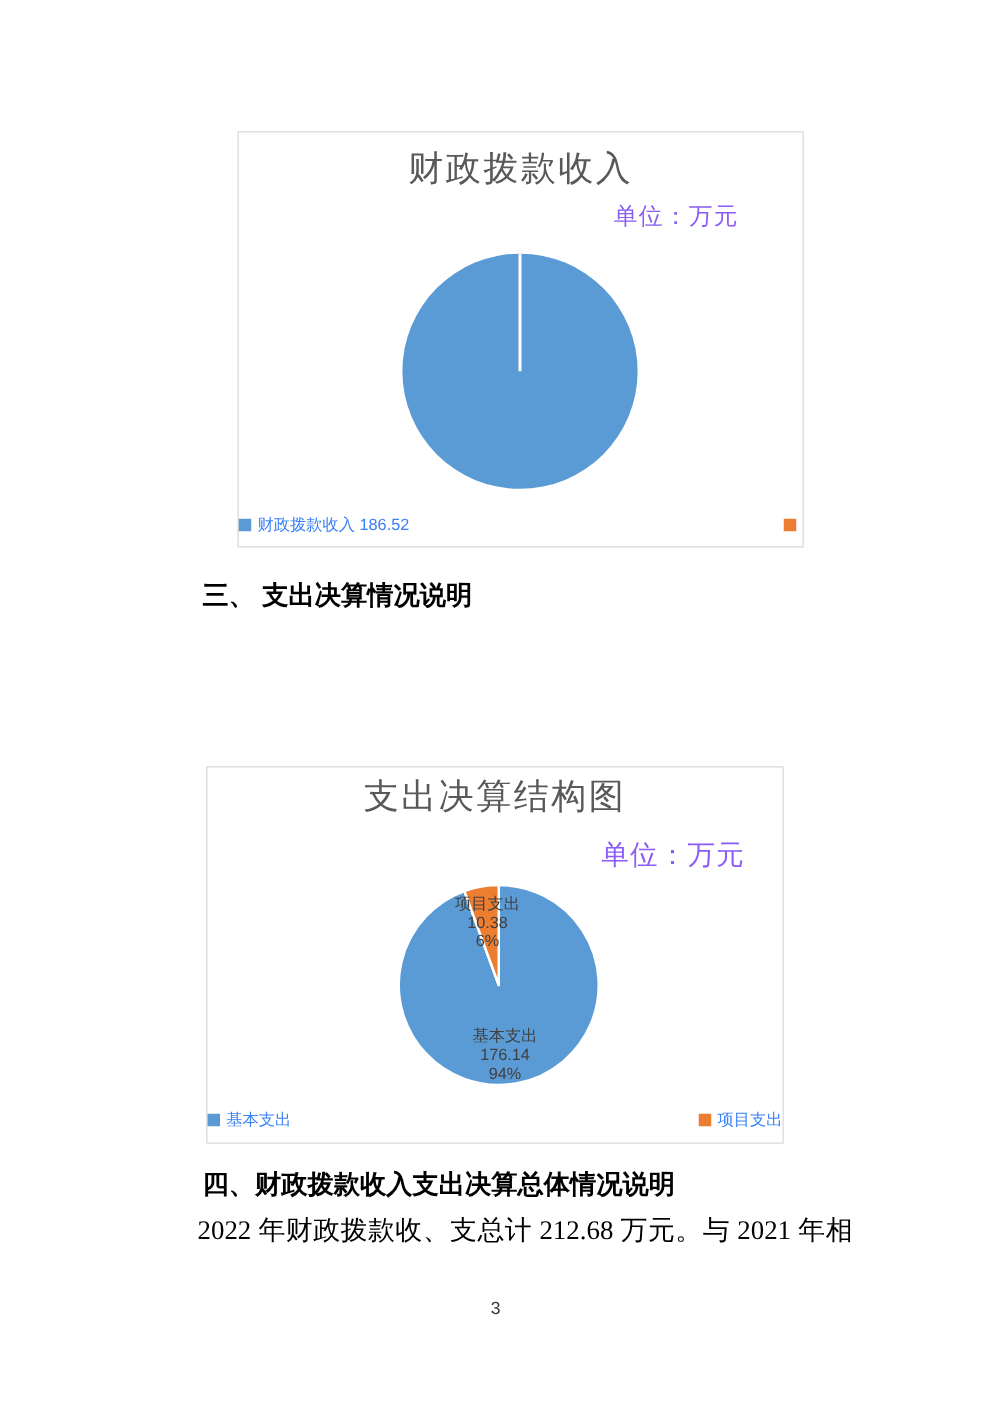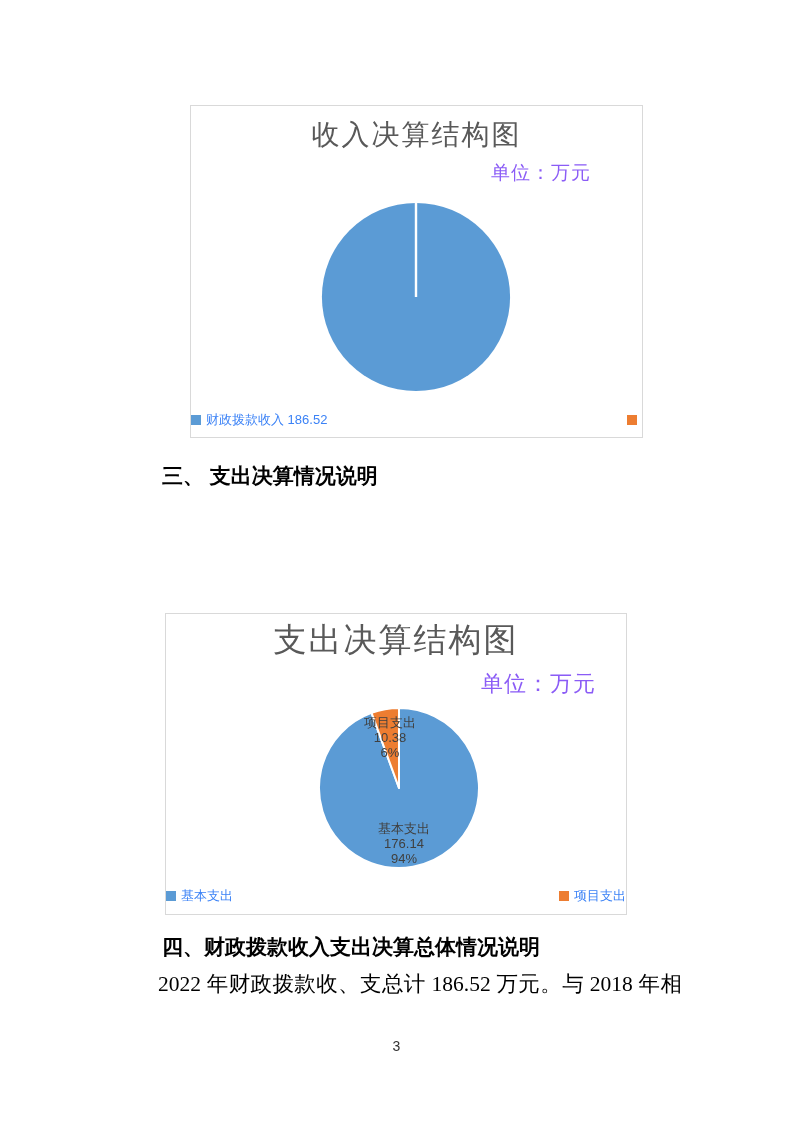--- a/index.html
+++ b/index.html
@@ -7,21 +7,21 @@
         font-family:"Liberation Serif",serif;color:#000;}
 
   
   .chart-box{position:absolute;background:#fff;border:1.5px solid #d9d9d9;box-sizing:border-box;}
   #income-chart{left:190px;top:105px;width:453px;height:333px;}
   #expense-chart{left:165px;top:613px;width:462px;height:302px;}
 
   .chart-title{position:absolute;left:0;width:100%;text-align:center;color:#595959;
                font-family:"Liberation Sans",sans-serif;font-weight:400;letter-spacing:2px;}
   #income-chart .chart-title{top:10px;font-size:28px;}
-  #expense-chart .chart-title{top:4px;font-size:33px;}
+  #expense-chart .chart-title{top:4px;font-size:28px;}
 
   .chart-unit{position:absolute;color:#8b5cf6;font-family:"Liberation Sans",sans-serif;
               text-align:right;letter-spacing:1px;}
   #income-chart .chart-unit{left:230px;top:54px;width:170px;font-size:19px;}
   #expense-chart .chart-unit{left:255px;top:55px;width:175px;font-size:22px;}
 
   .pie-svg{position:absolute;}
   #income-pie{left:128px;top:94px;width:194px;height:194px;}
   #expense-pie{left:151px;top:92px;width:164px;height:164px;}
 
@@ -56,21 +56,21 @@
 
   .page-number{position:absolute;left:0;width:100%;top:1038px;text-align:center;
                font-size:14px;color:#333;font-family:"Liberation Sans",sans-serif;}
 </style>
 </head>
 <body>
 
 <div class="page">
 
   <div class="chart-box" id="income-chart">
-    <div class="chart-title">收入决算结构图</div>
+    <div class="chart-title">财政拨款收入</div>
     <div class="chart-unit">单位：万元</div>
 
     <svg class="pie-svg" id="income-pie" viewBox="-100 -100 200 200">
       <circle cx="0" cy="0" r="97" fill="#5B9BD5"></circle>
       <line x1="0" y1="0" x2="0" y2="-97" stroke="#ffffff" stroke-width="2.5"></line>
     </svg>
 
 
     <div class="legend-row">
       <span class="legend-item">
@@ -115,17 +115,17 @@
       </span>
       <span class="legend-item">
         <span class="legend-sq sq-orange"></span>
         <span>项目支出</span>
       </span>
     </div>
   </div>
 
   <div class="doc-heading" id="heading-four">四、财政拨款收入支出决算总体情况说明</div>
 
-  <div class="doc-line just" id="para2-line1">2022 年财政拨款收、支总计 186.52 万元。与 2018 年相</div>
+  <div class="doc-line just" id="para2-line1">2022 年财政拨款收、支总计 212.68 万元。与 2021 年相</div>
 
   <div class="page-number">3</div>
 
 </div>
 
 </body></html>

